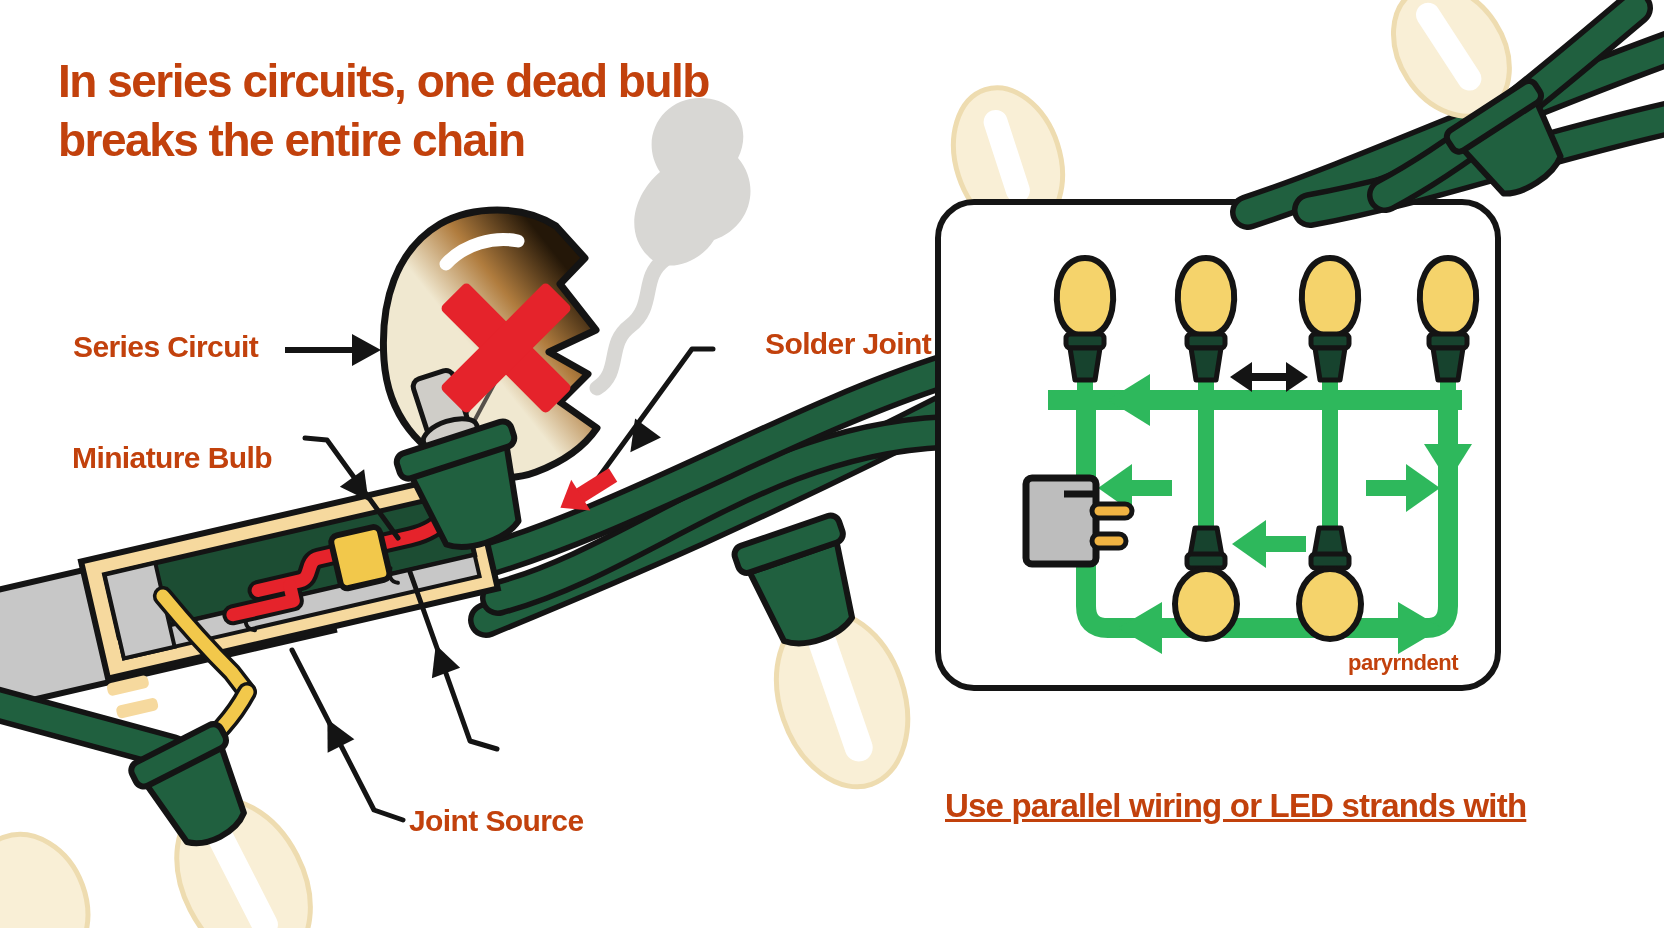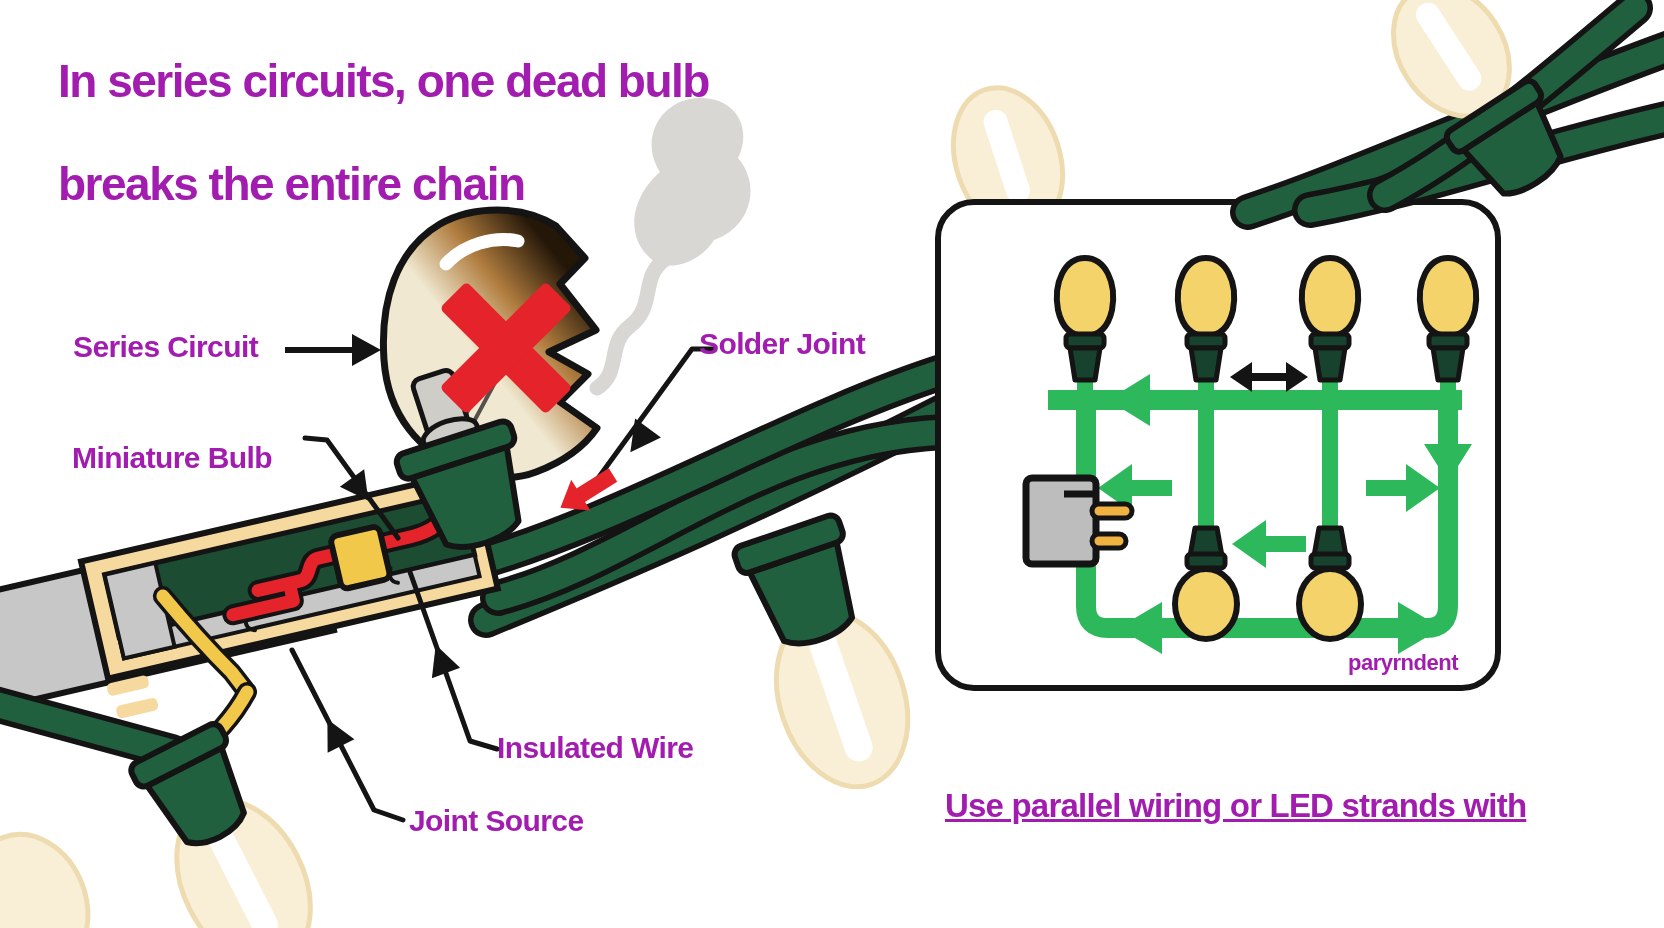--- a/index.html
+++ b/index.html
@@ -1,19 +1,19 @@
 <!DOCTYPE html>
 <html style="--outline: #141414; --strand-green: #20603f; --socket-dark: #17432e; --board-green: #1c4d33; --circuit-green: #2eb85c; --bulb-yellow: #f5d36b; --bulb-pale: #f9efd6; --bulb-pale-edge: #eedcb0; --glass-cream: #f0e8d0; --burnt-mid: #b07c3e; --burnt-dark: #241708; --alert-red: #e5232b; --plug-gray: #bdbdbd; --prong-gold: #f0b342; --smoke-gray: #d8d7d4; --cord-tan: #f6d99e; --cord-gray: #c7c7c7; --wire-yellow: #f2c84b; --metal-gray: #cfcdc8;"><head>
 <meta charset="utf-8">
 <style>
   html,body{margin:0;padding:0;background:#ffffff;}
   #stage{position:relative;width:1664px;height:928px;overflow:hidden;background:#fff;
          font-family:"Liberation Sans",sans-serif;}
   #art{position:absolute;left:0;top:0;}
-  .txt{position:absolute;color:#a21caf;font-weight:700;white-space:nowrap;}
+  .txt{position:absolute;color:#c2410c;font-weight:700;white-space:nowrap;}
   .title{font-size:46px;line-height:59px;letter-spacing:-1.5px;}
   .lbl{font-size:30px;letter-spacing:-0.6px;}
   .caption{font-size:22px;letter-spacing:-0.5px;text-align:right;width:360px;}
   .footer{font-size:33px;line-height:47px;letter-spacing:-0.8px;}
   
   .wire-bk{fill:none;stroke:var(--outline);stroke-width:36;stroke-linecap:round;}
   .wire-gn{fill:none;stroke:var(--strand-green);stroke-width:25;stroke-linecap:round;}
   .sock{fill:var(--strand-green);stroke:var(--outline);stroke-width:6;stroke-linejoin:round;}
   .sockd{fill:var(--socket-dark);stroke:var(--outline);stroke-width:5;stroke-linejoin:round;}
   .pale{fill:var(--bulb-pale);stroke:var(--bulb-pale-edge);stroke-width:5;}
@@ -256,24 +256,23 @@
     </g>
     <g transform="translate(1495,118) rotate(-33)">
       <ellipse class="pale" cx="0" cy="-80" rx="52" ry="70"></ellipse>
       <rect class="white" x="-12" y="-135" width="24" height="100" rx="12"></rect>
       <path class="sock" d="M -44,8 L 44,8 L 34,68 C 17,80 -17,80 -34,68 Z"></path>
       <rect class="sock" x="-52" y="-14" width="104" height="24" rx="8"></rect>
     </g>
   </svg>
 
   <div class="txt title" style="left:58px;top:52px;">In series circuits, one dead bulb</div>
-  <div class="txt title" style="left:58px;top:111px;margin-top:44px;">breaks the entire chain</div>
+  <div class="txt title" style="left:58px;top:111px;">breaks the entire chain</div>
 
   <div class="txt lbl" style="left:73px;top:330px;">Series Circuit</div>
   <div class="txt lbl" style="left:72px;top:441px;">Miniature Bulb</div>
-  <div class="txt lbl" style="left:699px;top:327px;">Solder Joint</div>
-  <div class="txt lbl" style="left:497px;top:731px;">Insulated Wire</div>
+  <div class="txt lbl" style="left:765px;top:327px;">Solder Joint</div>
   <div class="txt lbl" style="left:409px;top:804px;">Joint Source</div>
 
   <div class="txt caption" style="left:1098px;top:650px;">paryrndent</div>
 
   <div class="txt footer" style="left:945px;top:782px;text-decoration:underline;">Use parallel wiring or LED strands with</div>
 </div>
 
 </body></html>

